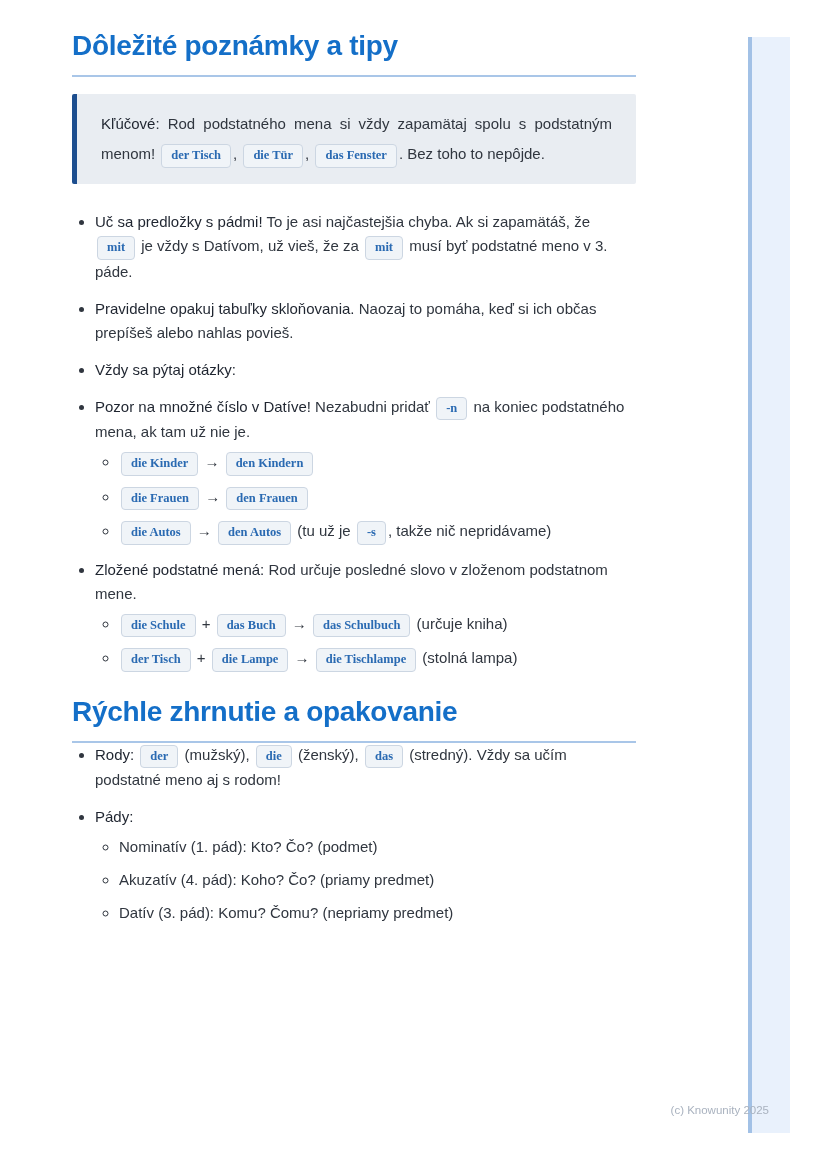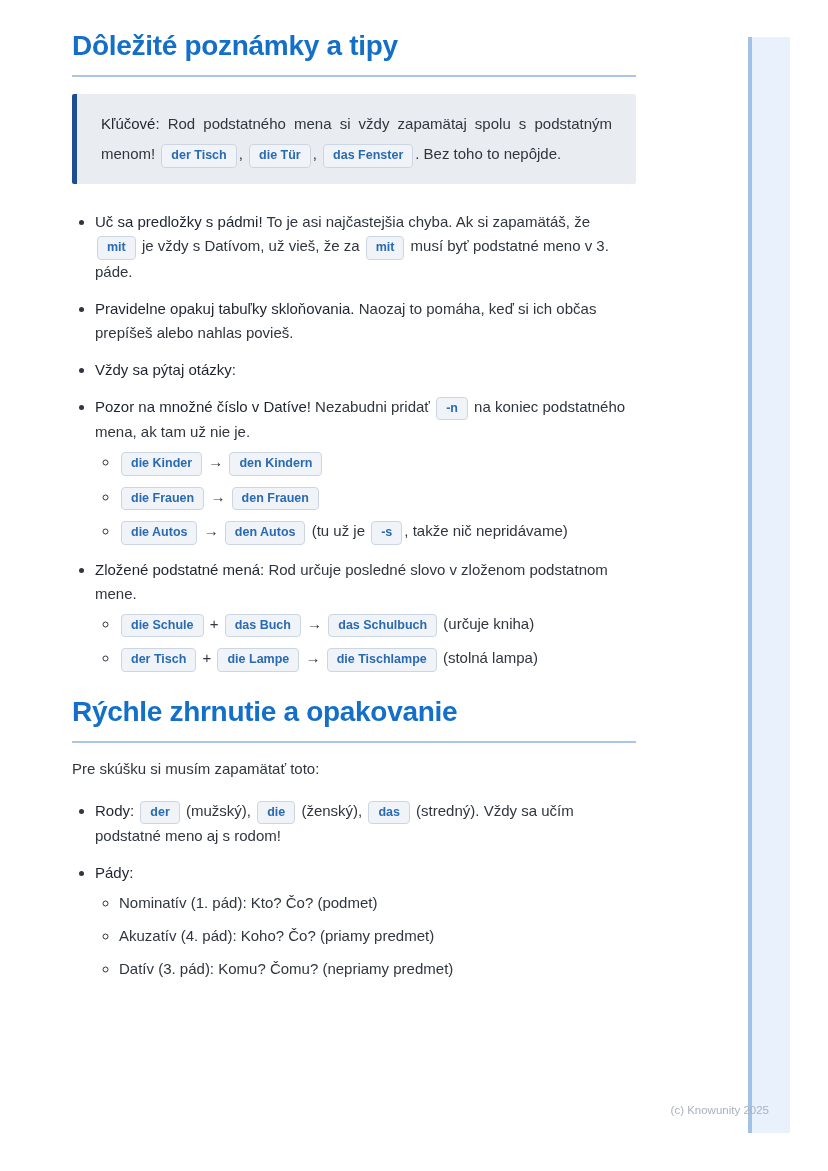--- a/index.html
+++ b/index.html
@@ -59,21 +59,21 @@
   }
   ul.sub-list > li {
     font-size: 15px;
     line-height: 1.6;
     margin-bottom: 9px;
     color: #30363f;
   }
   strong.lead { color: #1f2530; font-weight: 400; }
   code.badge {
     display: inline-block;
-    font-family: Liberation Sans, sans-serif;
+    font-family: Liberation Serif, serif;
     font-size: 12.5px;
     font-weight: 700;
     color: #2a6ab2;
     background: #f0f4f8;
     border: 1px solid #ccd6e2;
     border-radius: 4px;
     padding: 2px 9px;
     margin: 0 2px;
     line-height: 1.4;
     vertical-align: baseline;
@@ -126,21 +126,20 @@
             <li><code class="badge">die Autos</code><span> → </span><code class="badge">den Autos</code><span> (tu už je </span><code class="badge">-s</code><span>, takže nič nepridávame)</span></li>
           </ul></li>
         <li><strong class="lead">Zložené podstatné mená:</strong><span> Rod určuje posledné slovo v zloženom podstatnom mene.</span><ul class="sub-list">
             <li><code class="badge">die Schule</code><span> + </span><code class="badge">das Buch</code><span> → </span><code class="badge">das Schulbuch</code><span> (určuje kniha)</span></li>
             <li><code class="badge">der Tisch</code><span> + </span><code class="badge">die Lampe</code><span> → </span><code class="badge">die Tischlampe</code><span> (stolná lampa)</span></li>
           </ul></li>
       </ul>
 
     <h1 class="section-title second">Rýchle zhrnutie a opakovanie</h1>
 
-    <p class="intro">Pre skúšku si musím zapamätať toto:</p>
 
     <ul class="bullets">
         <li><strong class="lead">Rody:</strong><span> </span><code class="badge">der</code><span> (mužský), </span><code class="badge">die</code><span> (ženský), </span><code class="badge">das</code><span> (stredný). Vždy sa učím podstatné meno aj s rodom!</span></li>
         <li><strong class="lead">Pády:</strong><ul class="sub-list">
             <li><span>Nominatív (1. pád): Kto? Čo? (podmet)</span></li>
             <li><span>Akuzatív (4. pád): Koho? Čo? (priamy predmet)</span></li>
             <li><span>Datív (3. pád): Komu? Čomu? (nepriamy predmet)</span></li>
           </ul></li>
       </ul>
 

